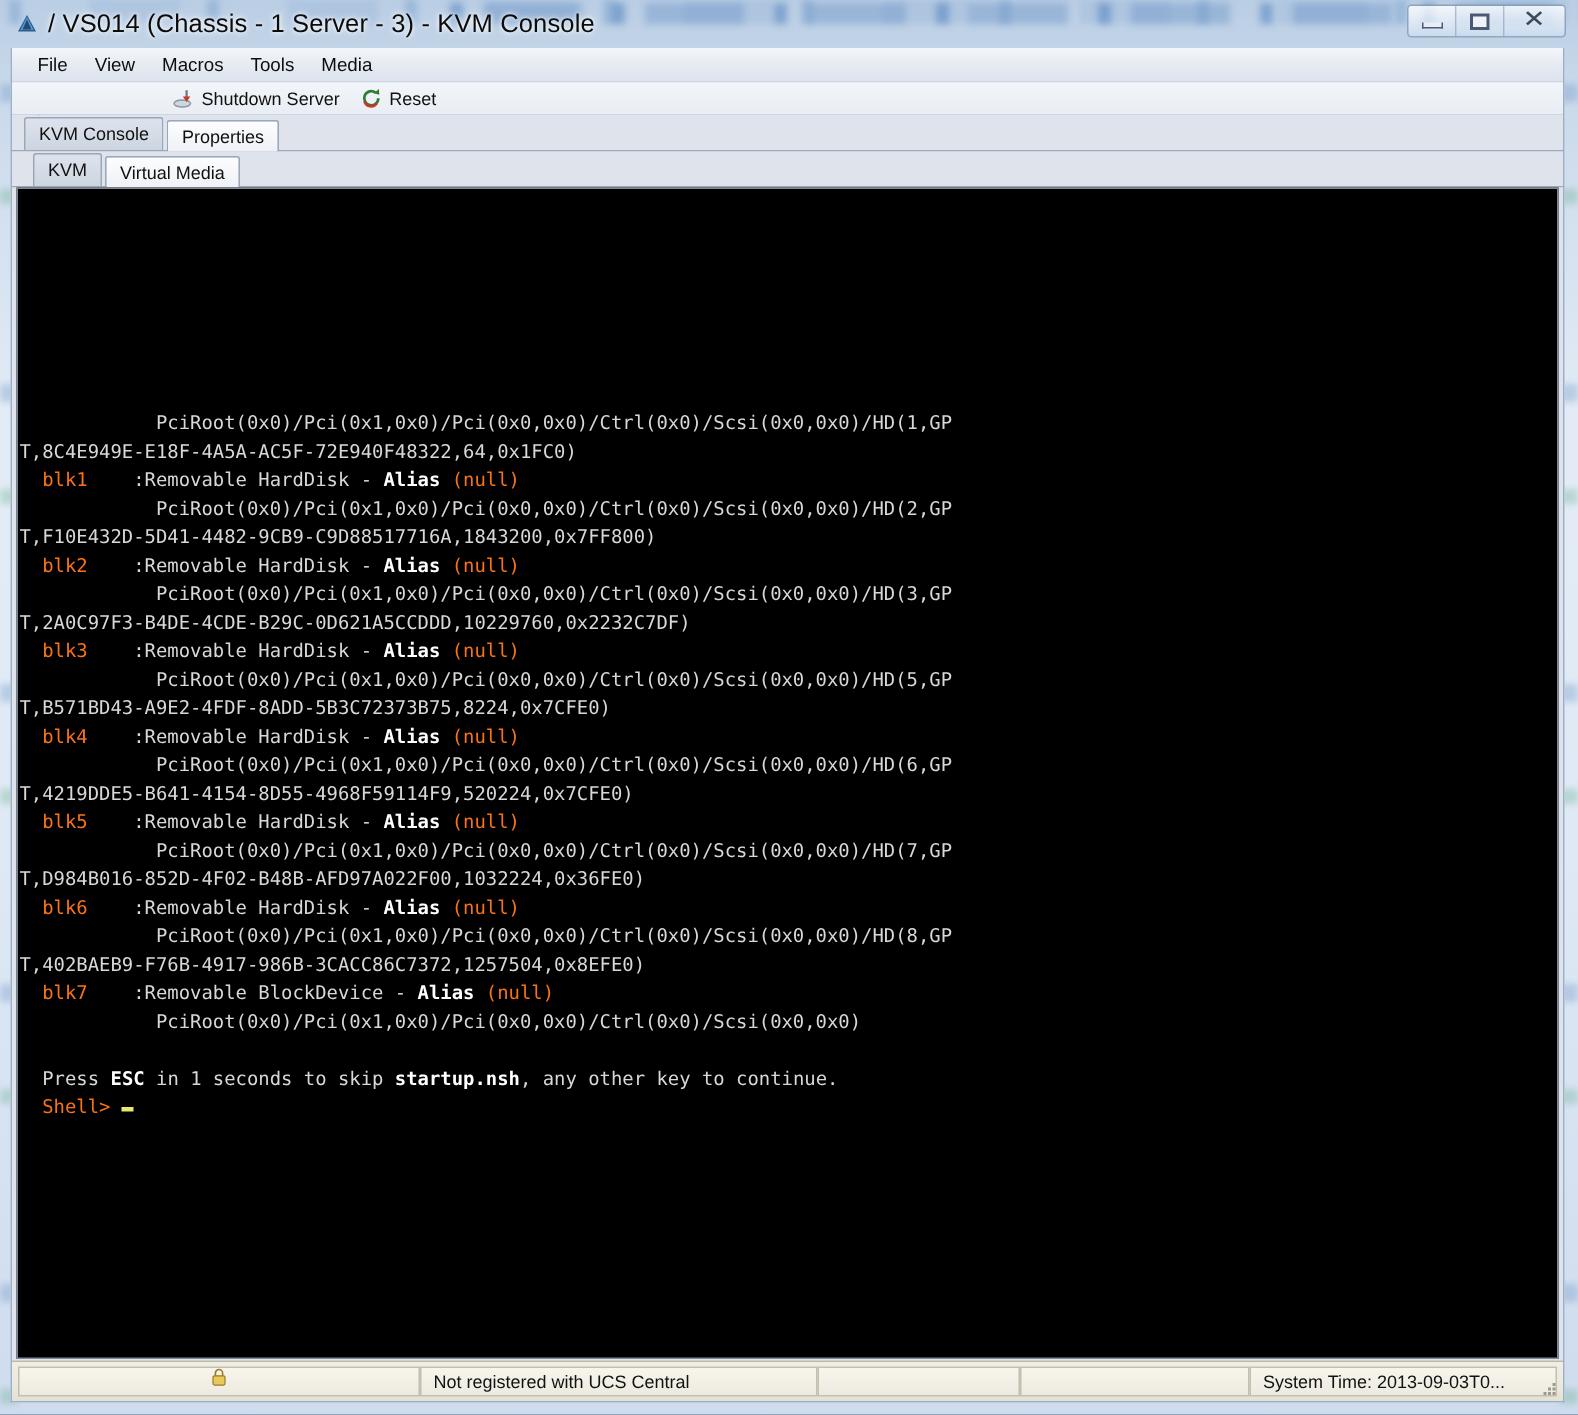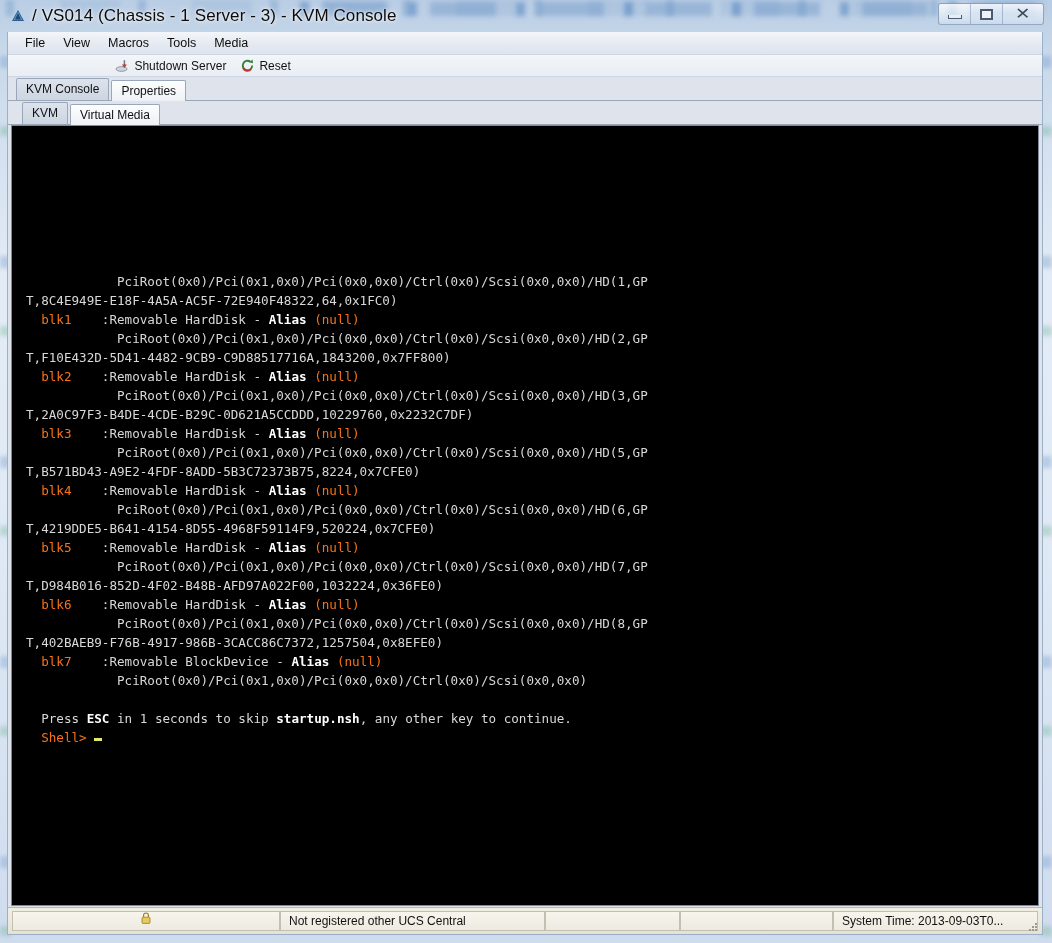--- a/index.html
+++ b/index.html
@@ -171,21 +171,21 @@
     position:relative;
     overflow:hidden;
   }
   .term {
     position:absolute; left:0; top:0; right:0; bottom:0;
     font-family:"DejaVu Sans Mono","Liberation Mono",monospace;
     font-size:12.6px;
     line-height:19px;
     color:#c9c9c9;
     padding-top:146px;
-    padding-left:14px;
+    padding-left:1px;
     white-space:pre;
     letter-spacing:0px;
   }
   .term .line { height:19px; }
   .y  { color:#f97316; }          
   .w  { color:#d8d8d8; }          
   .bw { color:#ffffff; font-weight:bold; }  
   .cursor {
     display:inline-block; width:8px; height:3px; background:#e8e86a;
     vertical-align:baseline; margin-bottom:1px;
@@ -324,21 +324,21 @@
       <div class="sb-cell a">
         <span class="lock-ico">
           <svg width="10" height="12" viewBox="0 0 10 12">
             <path d="M2.6 5.2 V3.4 a2.4 2.4 0 0 1 4.8 0 V5.2" stroke="#9a7a22" stroke-width="1.1" fill="none"></path>
             <rect x="1" y="5.2" width="8" height="6.2" rx="1" fill="#e8c95a" stroke="#9a7a22" stroke-width=".8"></rect>
           </svg>
         </span>
         <span>Logged in as __computeToken__@192...</span>
       </div>
       <div class="sb-cell b">
-        <span>Not registered other UCS Central</span>
+        <span>Not registered with UCS Central</span>
       </div>
       <div class="sb-cell c">
         <span></span>
       </div>
       <div class="sb-cell d">
         <span></span>
       </div>
       <div class="sb-cell e">
         <span>System Time: 2013-09-03T0...</span>
       </div>

